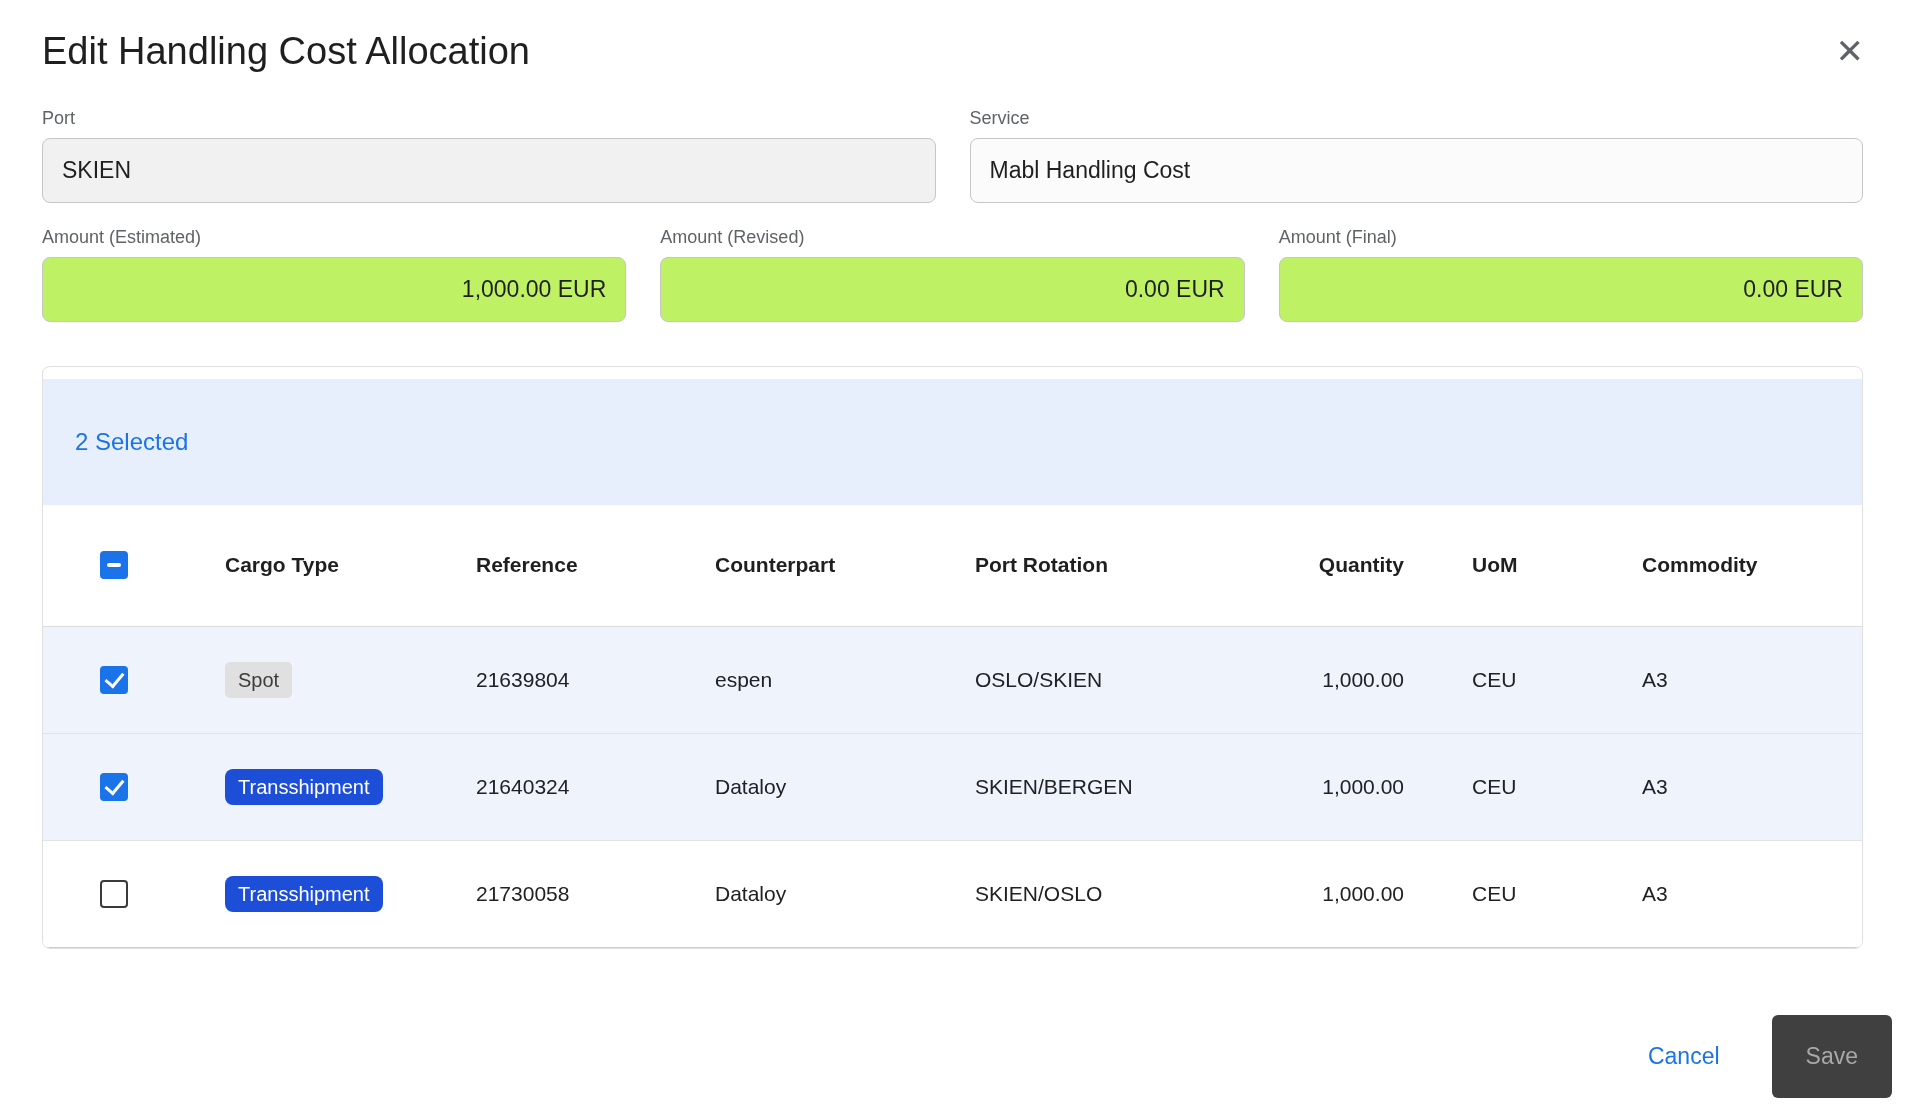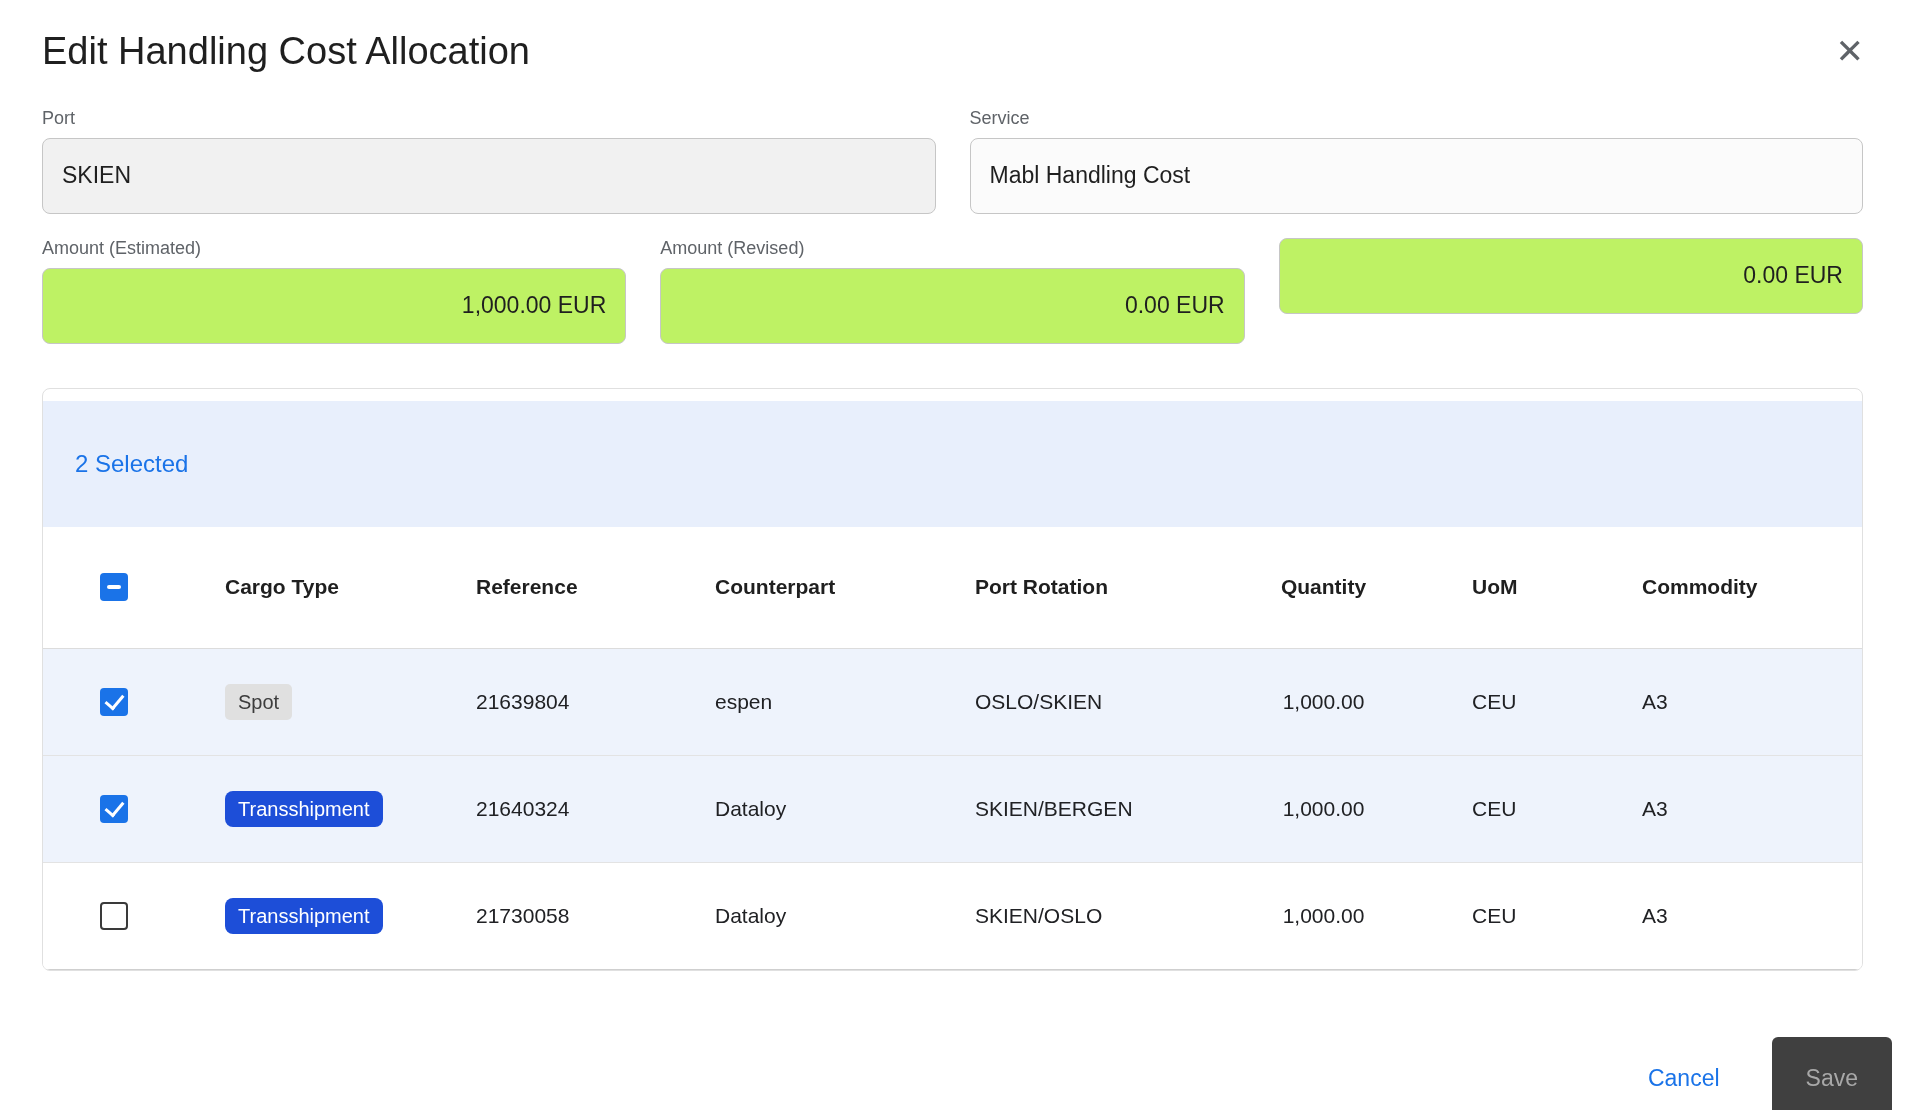--- a/index.html
+++ b/index.html
@@ -42,21 +42,21 @@
   .form-row-1 { margin-top: 34px; }
   .form-row-2 { margin-top: 24px; }
   .field { flex: 1; min-width: 0; }
   .field-label {
     font-size: 18px;
     color: #5f6368;
     margin-bottom: 9px;
   }
   .text-input {
     width: 100%;
-    height: 76px;
+    height: 65px;
     border: 1px solid #c6c6c6;
     border-radius: 8px;
     padding: 0 19px;
     font-size: 23px;
     font-family: "Liberation Sans", sans-serif;
     color: #1f1f1f;
     background: #f1f1f1;
     outline: none;
   }
   .input-service { background: #fbfbfb; }
@@ -102,21 +102,21 @@
   }
   .row-selected { background: #eef3fc; }
   .row-3 { border-bottom: 1px solid #cfcfcf; }
   .totals-row {
     height: 61px;
     font-weight: 700;
     font-size: 22px;
     background: #ffffff;
   }
   .cell-check { padding-left: 57px; }
-  .cell-qty { text-align: center; }
+  .cell-qty { text-align: right; }
   .cell-uom { padding-left: 68px; }
   .totals-label { padding-left: 28px; grid-column: 1 / 3; }
 
   
   .cb {
     width: 28px; height: 28px;
     border-radius: 4px;
     display: flex;
     align-items: center;
     justify-content: center;
@@ -202,20 +202,21 @@
   <div class="form-row form-row-2">
     <div class="field">
       <div class="field-label">Amount (Estimated)</div>
       <input class="text-input input-amount" type="text" readonly="" value="1,000.00 EUR" style="">
     </div>
     <div class="field">
       <div class="field-label">Amount (Revised)</div>
       <input class="text-input input-amount" type="text" readonly="" value="0.00 EUR" style="">
     </div>
     <div class="field">
+      <div class="field-label">Amount (Final)</div>
       <input class="text-input input-amount" type="text" readonly="" value="0.00 EUR" style="">
     </div>
   </div>
 
 </div>
 
 <div class="table-card">
 
   <div class="selection-band">
     <span class="selection-count">2 Selected</span>

